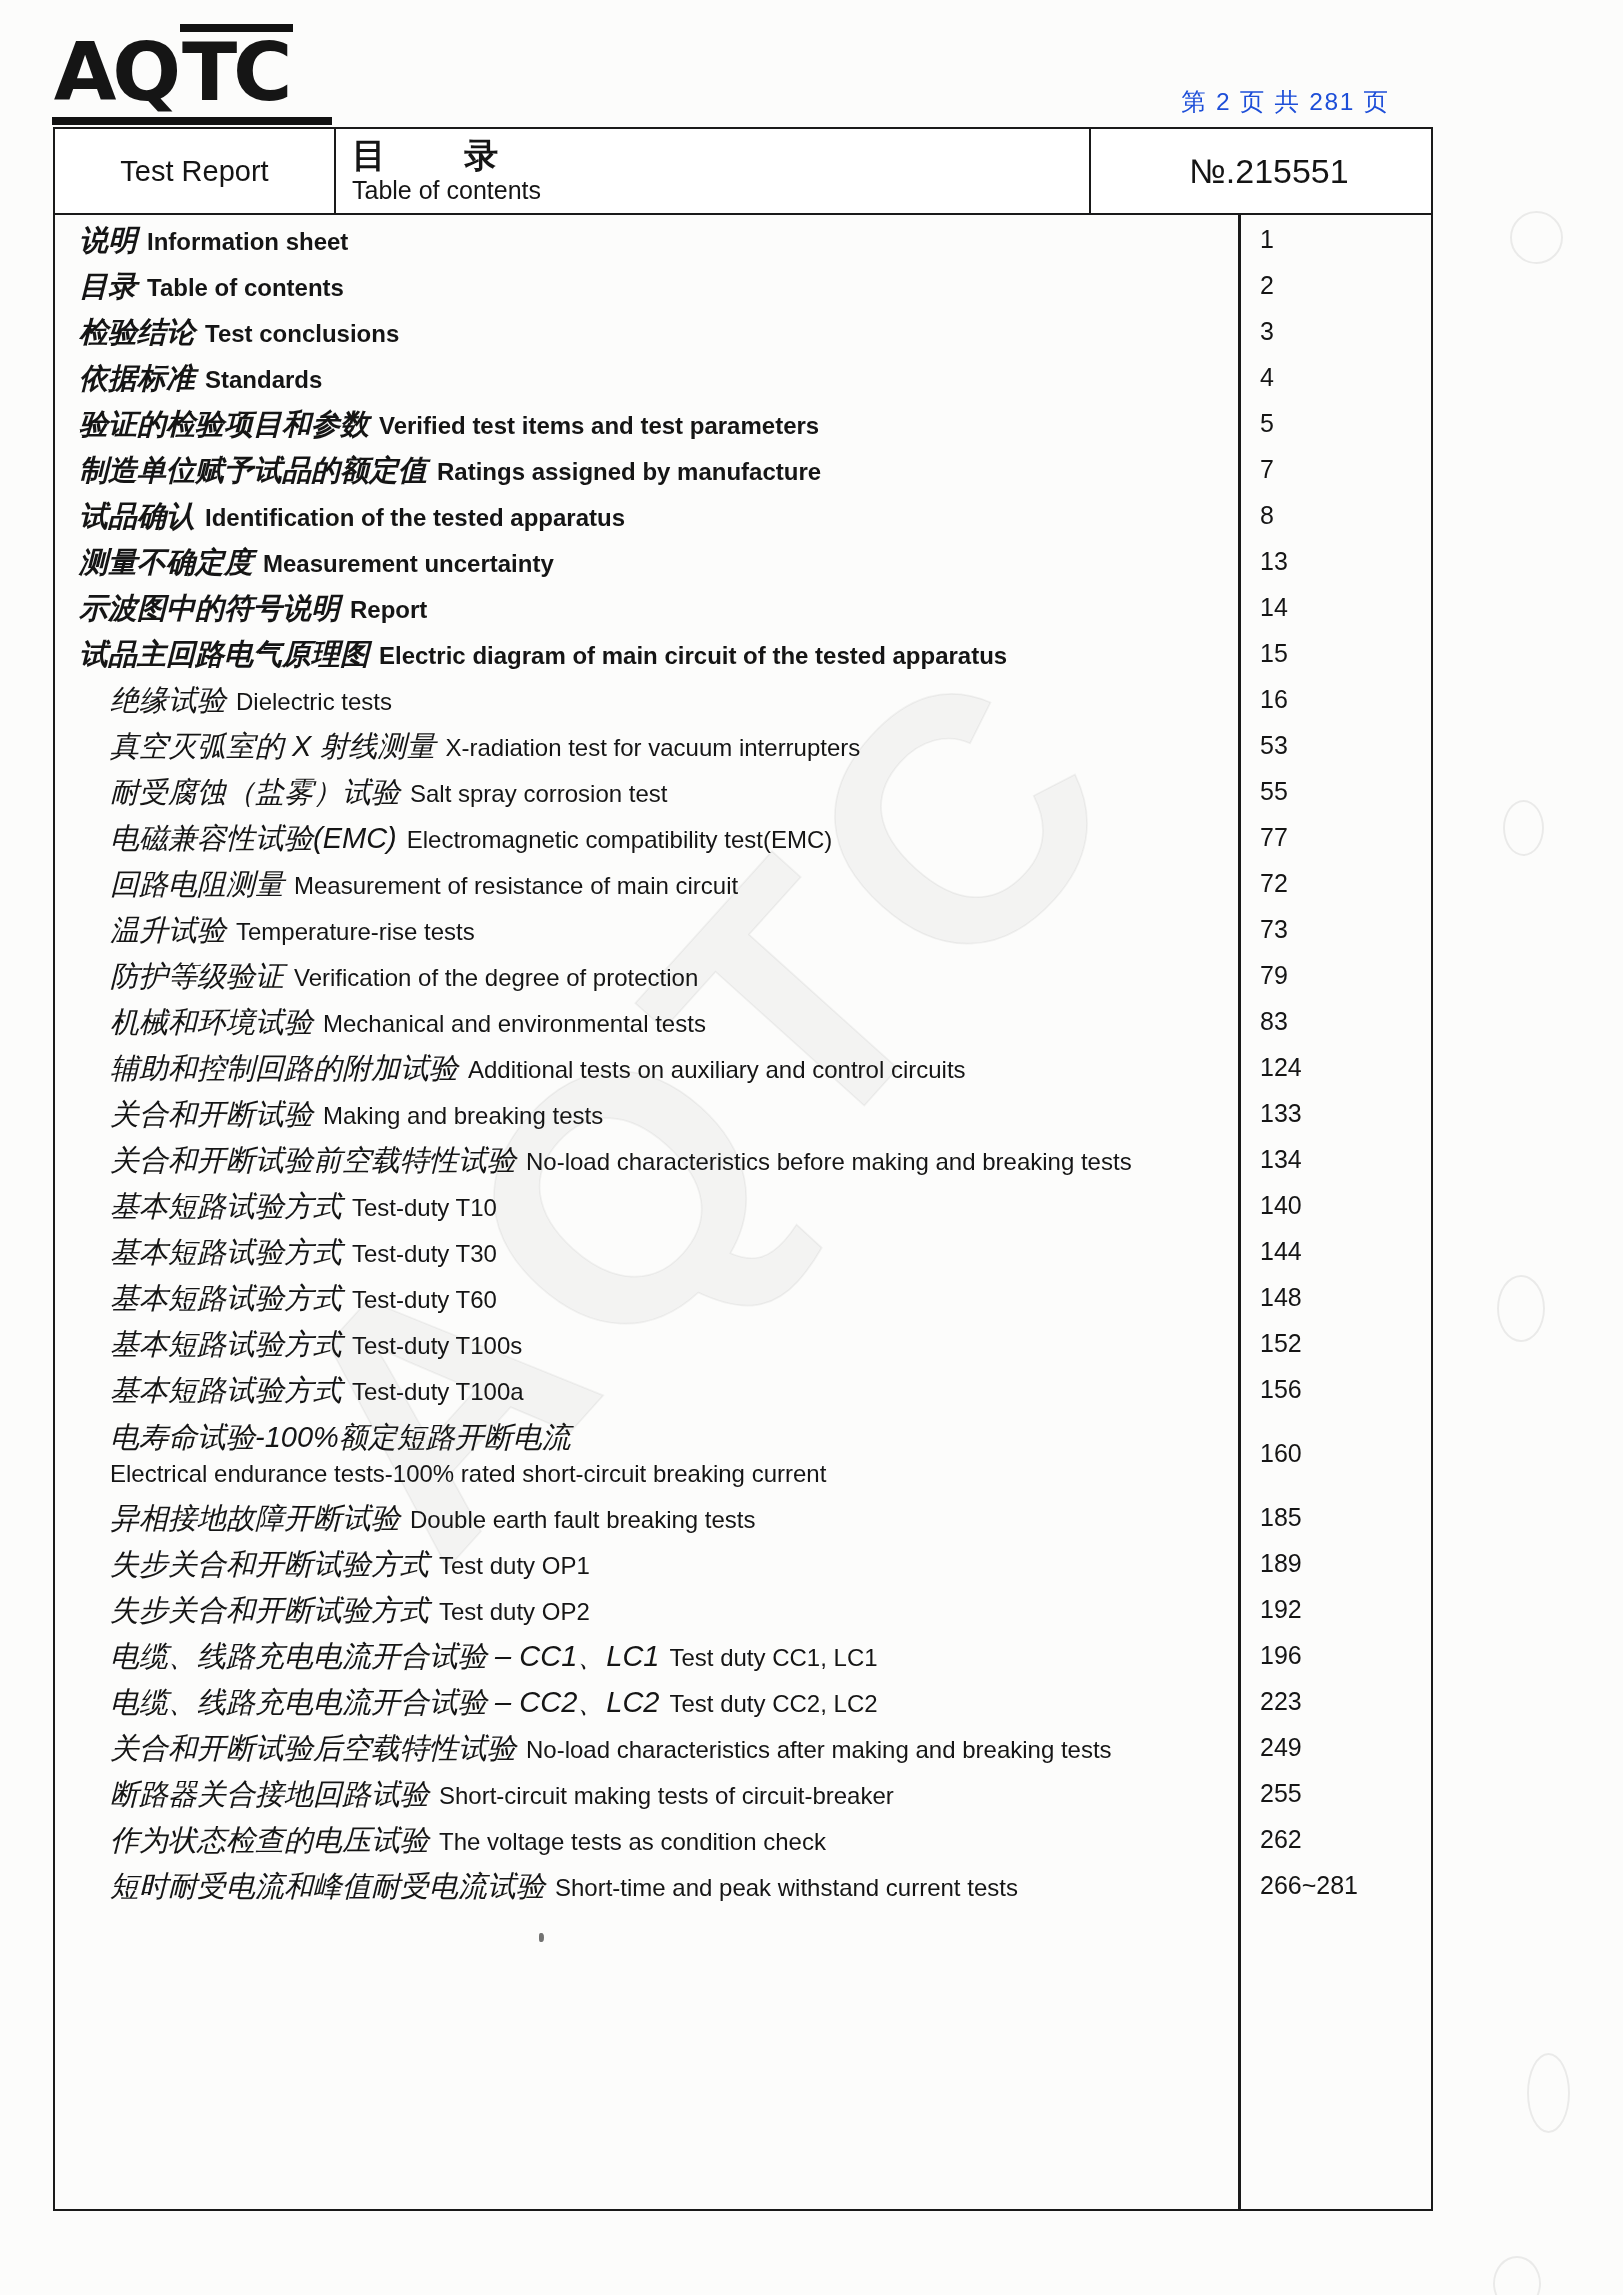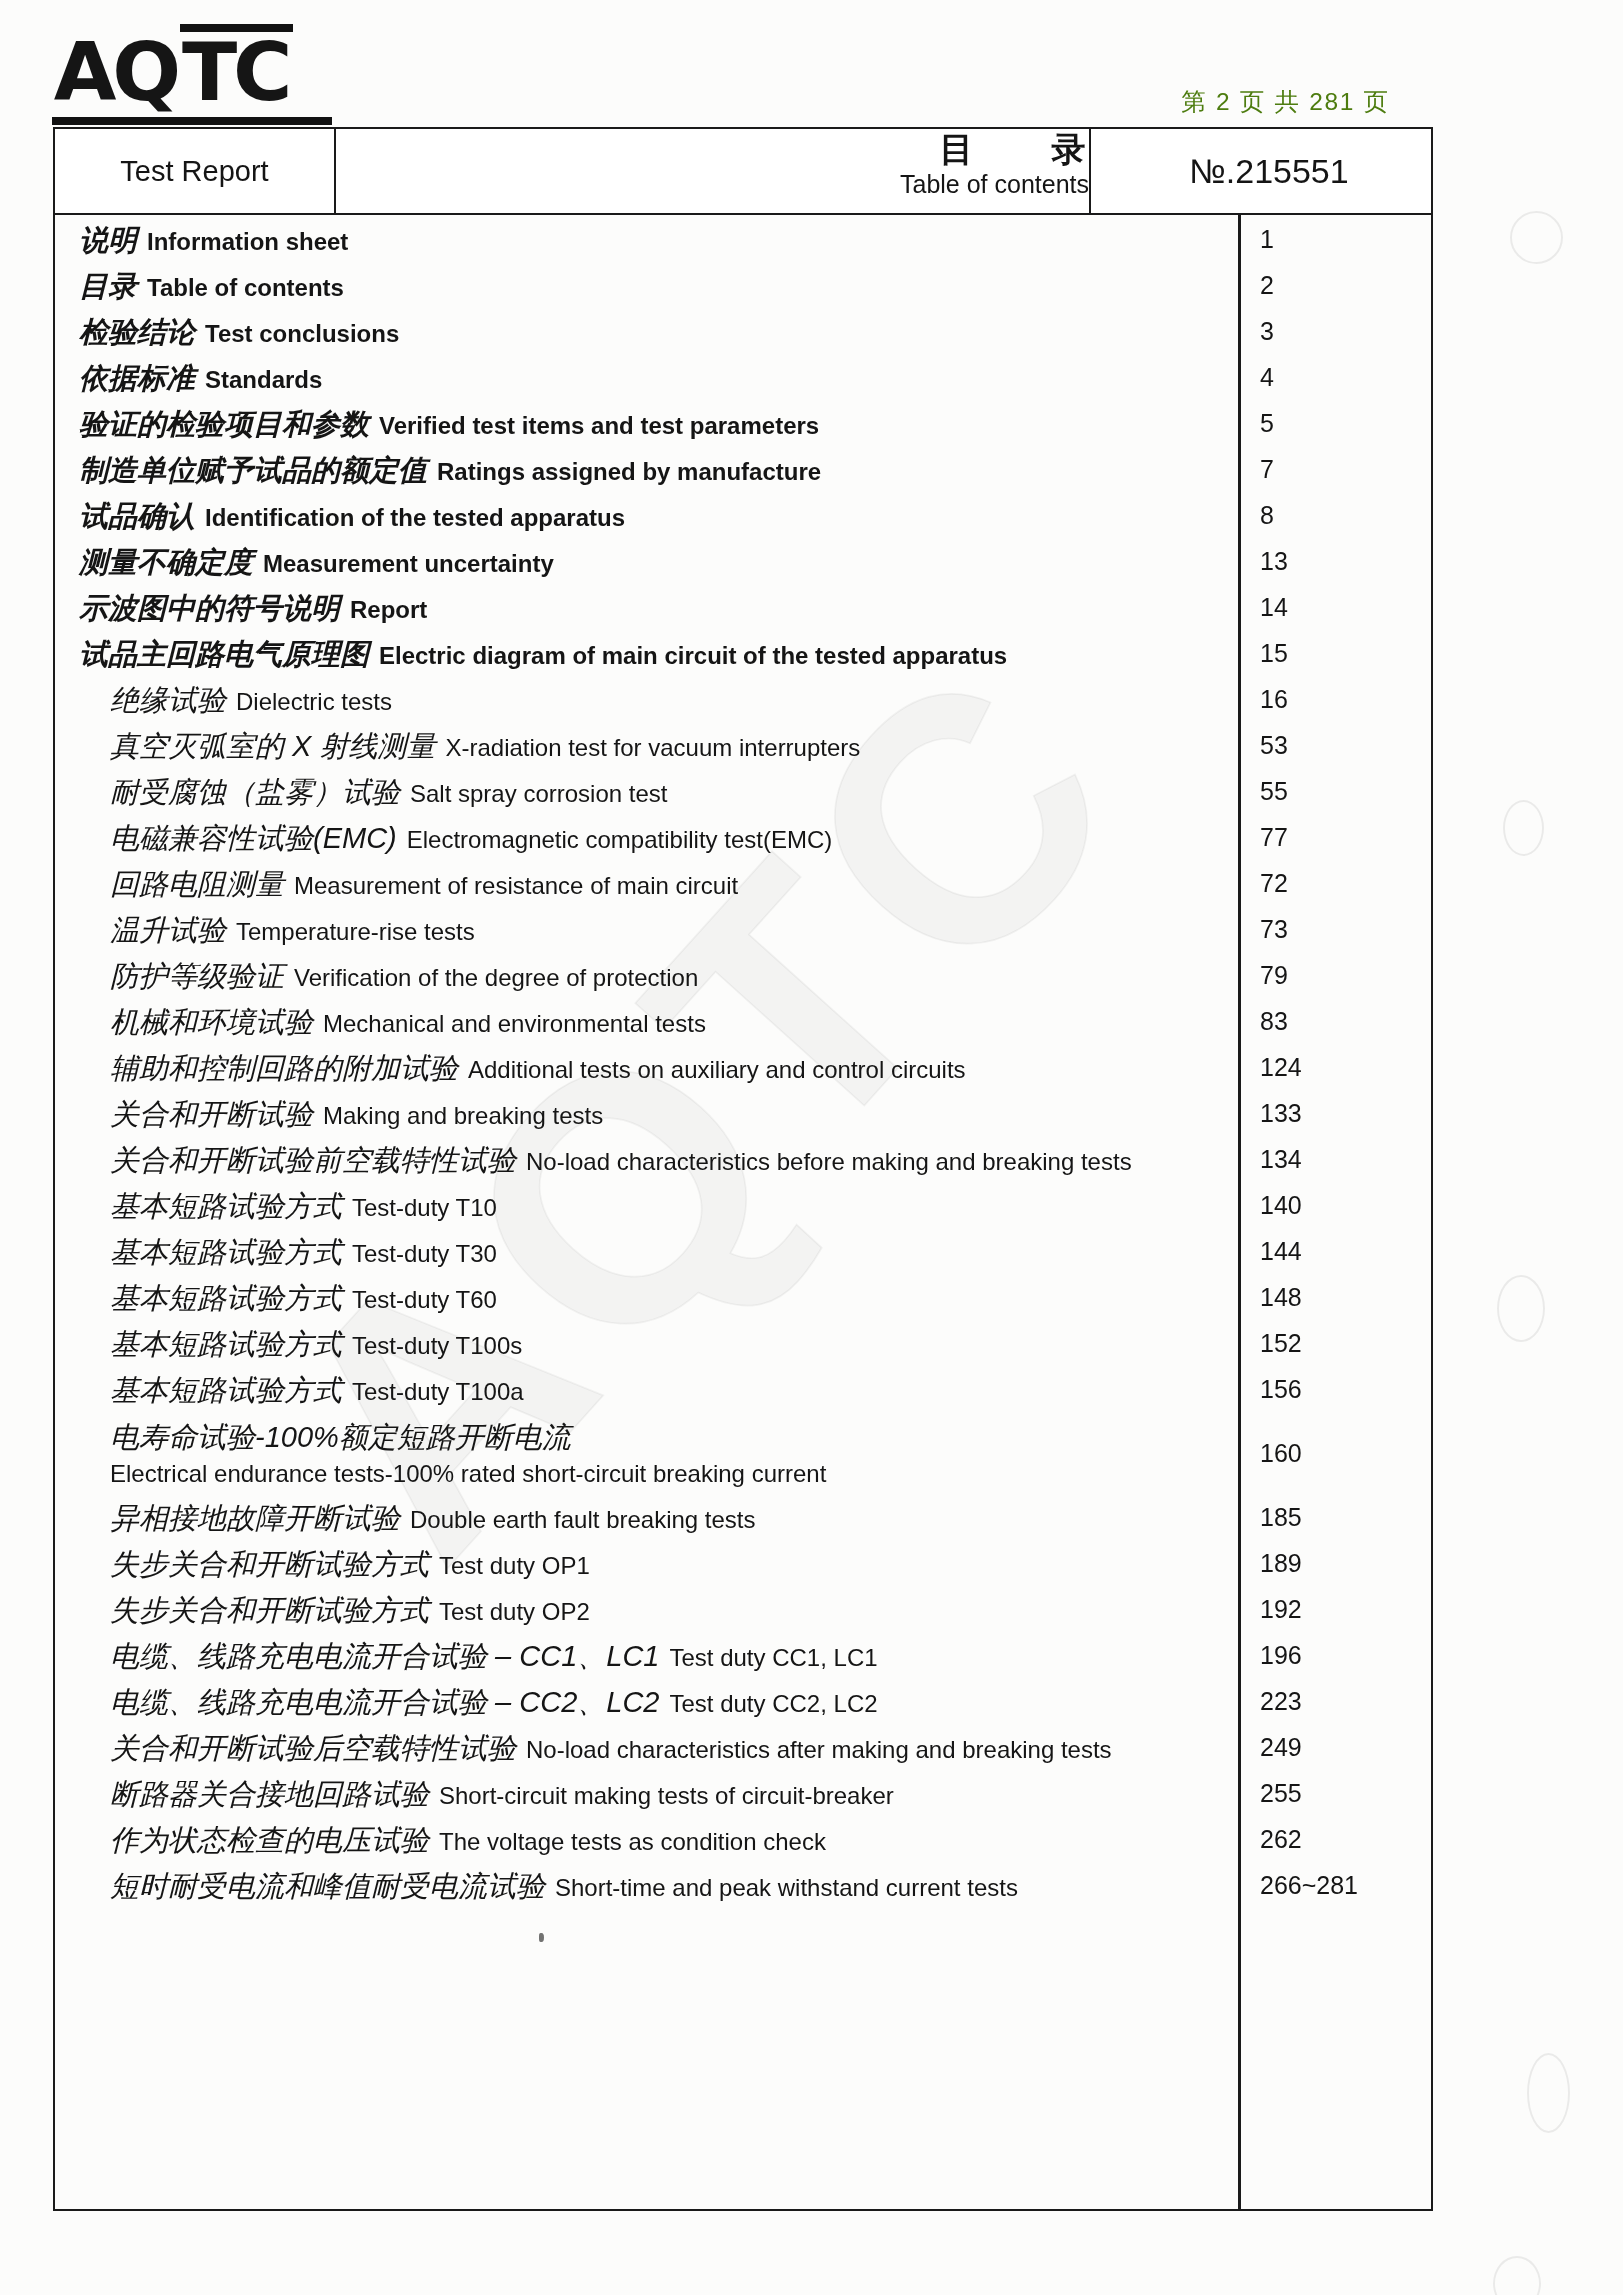--- a/index.html
+++ b/index.html
@@ -12,33 +12,33 @@
   .logo{position:absolute;left:52px;top:24px;line-height:1;}
   .logo-inner{
     display:inline-block;border-bottom:8.5px solid #121212;
     padding:0 39px 4.2px 1.7px;font-weight:900;font-size:81px;letter-spacing:-4.2px;
     font-family:"DejaVu Sans","Liberation Sans",sans-serif;
   }
   .logo-tc{display:inline-block;border-top:8.5px solid #121212;padding:0 5px 0 1.7px;margin-left:3.4px;}
   
   .page-indicator{
     position:absolute;top:85px;left:1150px;width:271px;
-    font-size:24.5px;letter-spacing:1.7px;text-align:center;color:#4d7c0f;
+    font-size:24.5px;letter-spacing:1.7px;text-align:center;color:#1d4ed8;
   }
   
   .header-table{
     position:absolute;left:53px;top:127px;width:1380px;height:88px;
     border:2.5px solid #1a1a1a;box-sizing:border-box;display:flex;background:#fff;gap:16px;
   }
   .h-cell{box-sizing:border-box;}
   .h-left{
     width:281px;border-right:2.5px solid #1a1a1a;
     display:flex;align-items:center;justify-content:center;font-size:29px;
   }
-  .h-mid{flex:1;border-right:2.5px solid #1a1a1a;text-align:right;padding-top:2px;}
+  .h-mid{flex:1;border-right:2.5px solid #1a1a1a;text-align:left;padding-top:8px;}
   .h-mid .title-zh{font-size:34px;font-weight:bold;letter-spacing:3.4px;line-height:1.1;}
   .h-mid .title-en{font-size:25px;margin-top:1.7px;}
   .h-right{width:324px;display:flex;align-items:center;justify-content:center;font-size:34px;}
   
   .toc-box{
     position:absolute;left:53px;top:215px;width:1380px;height:1996px;
     border:2.5px solid #1a1a1a;border-top:none;box-sizing:border-box;background:transparent;
   }
   .toc-col-sep{position:absolute;left:1183px;top:0;bottom:0;width:2.5px;background:#1a1a1a;}
   .toc-rows{position:absolute;left:0;top:0;right:0;padding-top:1.7px;}

